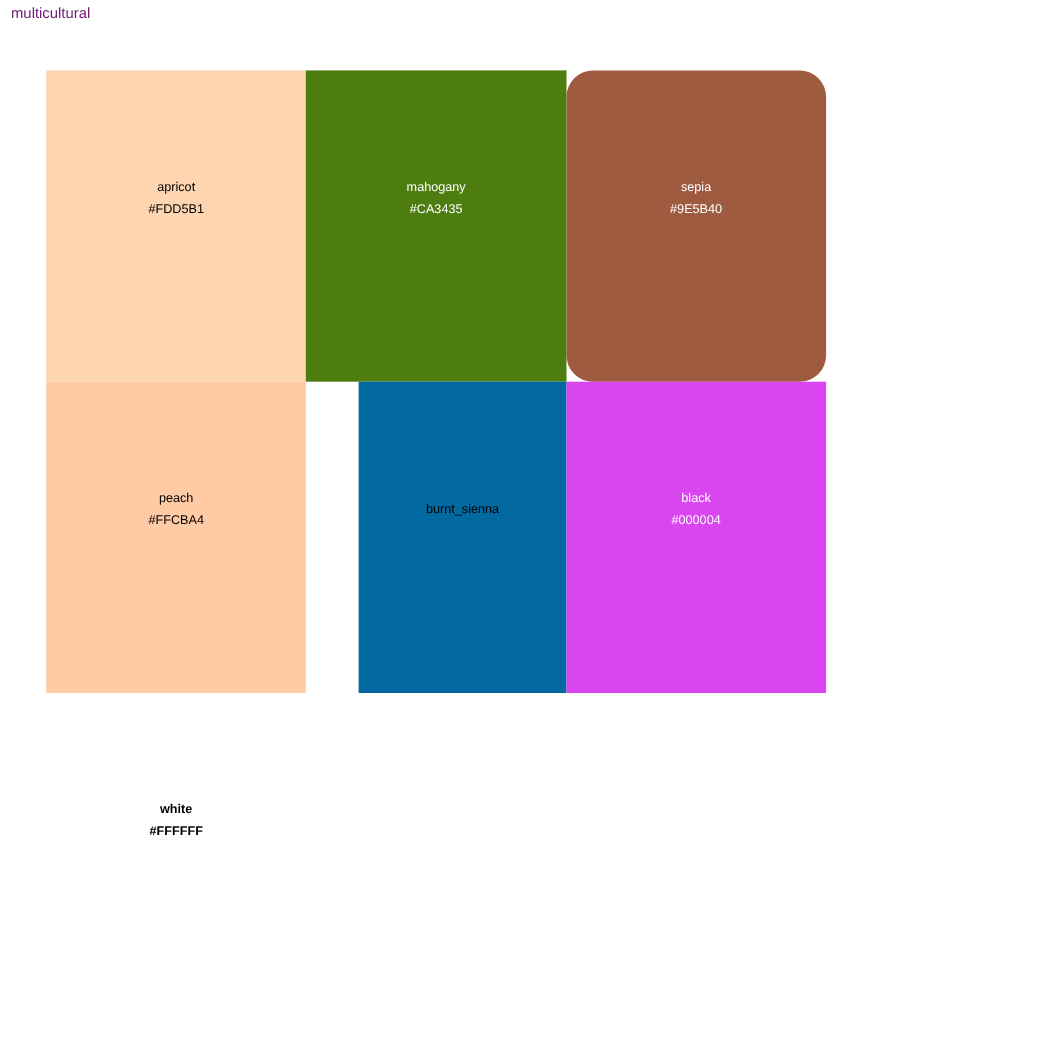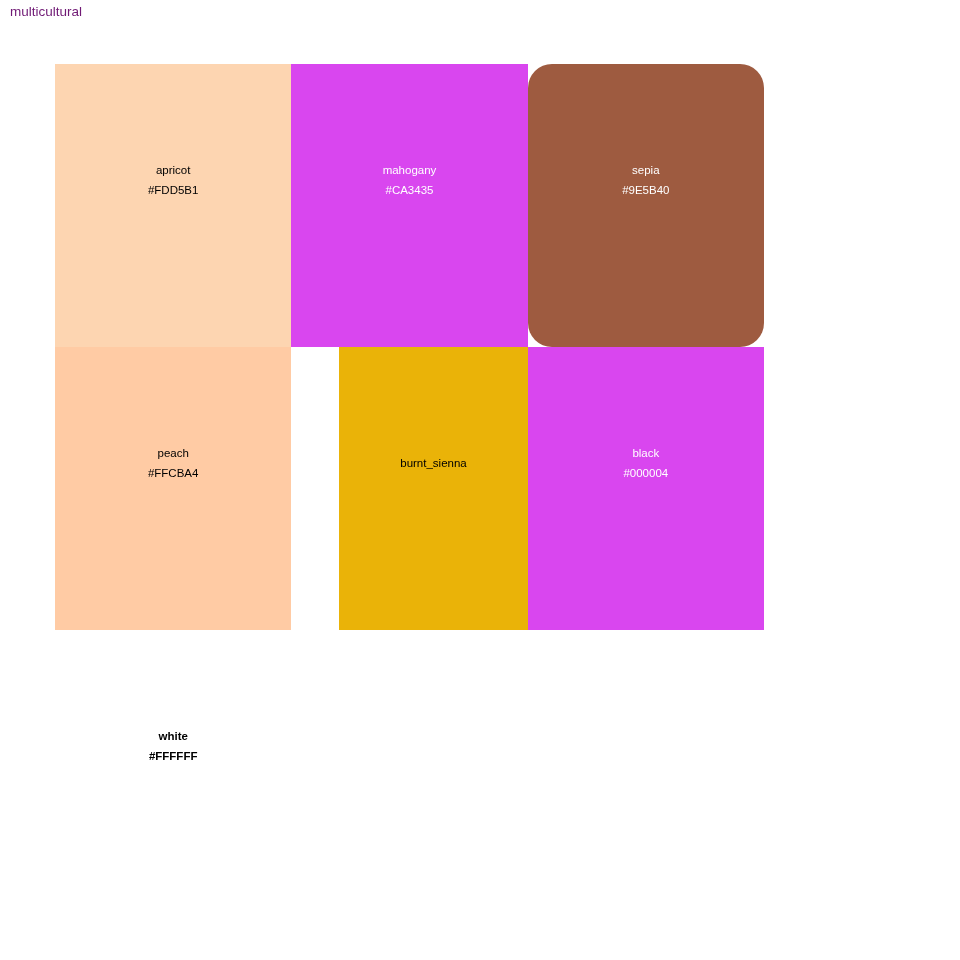--- a/index.html
+++ b/index.html
@@ -21,21 +21,21 @@
     left: 10px;
     top: 5px;
     font-size: 13.5px;
     line-height: 1.1;
     color: #701a75;
     white-space: nowrap;
   }
 
   #swatch-grid {
     position: absolute;
-    left: 55px;
+    left: 42px;
     top: 64px;
     width: 709px;
     height: 849px;
     display: grid;
     grid-template-columns: repeat(3, 1fr);
     grid-template-rows: repeat(3, 1fr);
   }
 
   .swatch-cell {
     position: relative;
@@ -66,30 +66,30 @@
 </style>
 </head>
 <body>
 
 <div id="plot-title">multicultural</div>
 
 <div id="swatch-grid">
     <div class="swatch-cell" style="background: rgb(253, 213, 177);">
       <div class="swatch-label dark-text"><span class="swatch-name">apricot</span><span class="swatch-hex">#FDD5B1</span></div>
     </div>
-    <div class="swatch-cell" style="background: #d946ef;">
+    <div class="swatch-cell" style="background: #4d7c0f;">
       <div class="swatch-label light-text"><span class="swatch-name">mahogany</span><span class="swatch-hex">#CA3435</span></div>
     </div>
     <div class="swatch-cell" style="background: rgb(158, 91, 64); border-radius: 24px;">
       <div class="swatch-label light-text"><span class="swatch-name">sepia</span><span class="swatch-hex">#9E5B40</span></div>
     </div>
     <div class="swatch-cell" style="background: rgb(255, 203, 164);">
       <div class="swatch-label dark-text"><span class="swatch-name">peach</span><span class="swatch-hex">#FFCBA4</span></div>
     </div>
-    <div class="swatch-cell" style="background: #eab308; margin-left: 48px;">
+    <div class="swatch-cell" style="background: #0369a1; margin-left: 48px;">
       <div class="swatch-label dark-text"><span class="swatch-name">burnt_sienna</span></div>
     </div>
     <div class="swatch-cell" style="background: #d946ef;">
       <div class="swatch-label light-text"><span class="swatch-name">black</span><span class="swatch-hex">#000004</span></div>
     </div>
     <div class="swatch-cell" style="background: rgb(255, 255, 255); font-weight: bold;">
       <div class="swatch-label dark-text"><span class="swatch-name">white</span><span class="swatch-hex">#FFFFFF</span></div>
     </div>
     <div class="swatch-cell empty-cell"></div>
     <div class="swatch-cell empty-cell"></div>

